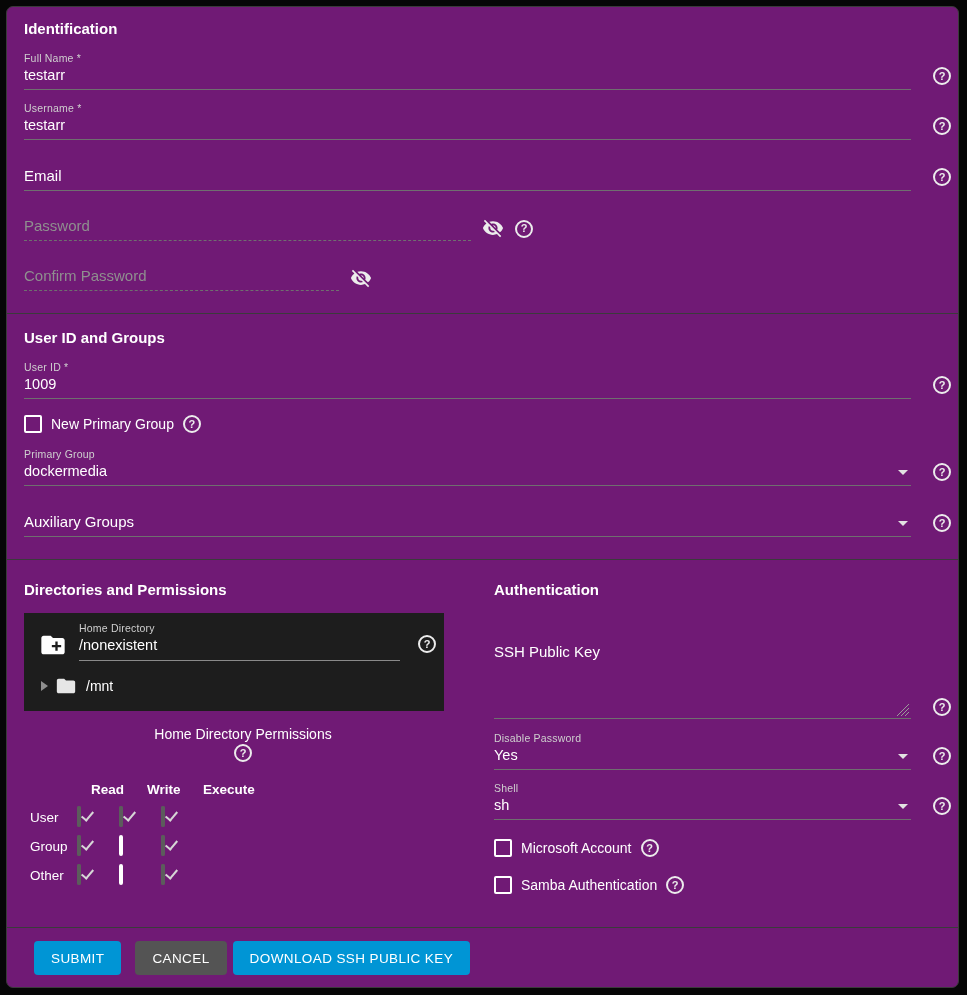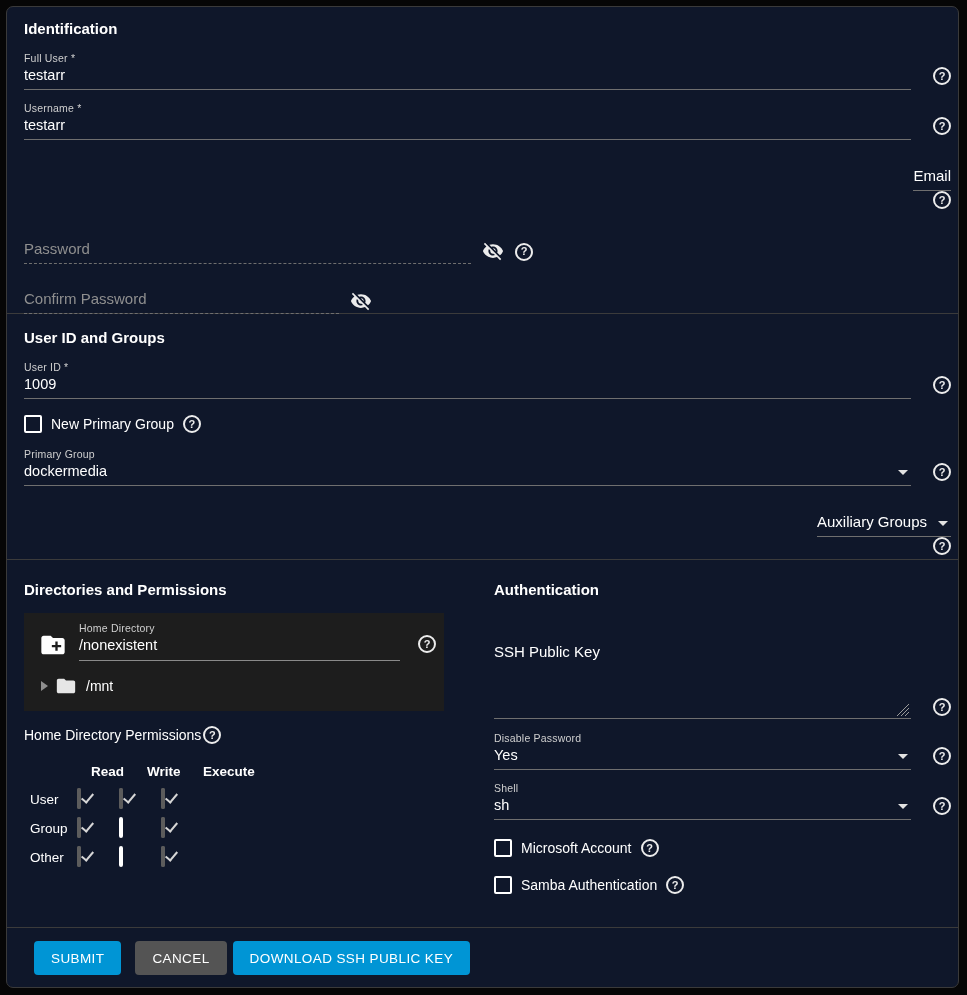--- a/index.html
+++ b/index.html
@@ -1,35 +1,35 @@
 <!DOCTYPE html>
 <html><head>
 <meta charset="utf-8">
 <style>
   html,body{margin:0;padding:0;background:#060606;}
   body{width:967px;height:995px;font-family:"Liberation Sans",sans-serif;-webkit-font-smoothing:antialiased;}
-  .card{position:relative;margin:6px;width:953px;height:982px;background:#0f172a;border:1px solid #3a3a3a;
+  .card{position:relative;margin:6px;width:953px;height:982px;background:#701a75;border:1px solid #3a3a3a;
         border-radius:7px;box-sizing:border-box;overflow:hidden;}
   section{box-sizing:border-box;border-bottom:1px solid #3b3b3b;}
   .sec1{height:307px;padding-top:13px;}
   .sec2{height:246px;padding-top:15px;}
   .sec3{height:368px;padding-top:21px;display:grid;grid-template-columns:438px 1fr;column-gap:32px;
         padding-left:17px;padding-right:6px;}
   .sec3 .col{min-width:0;}
   h2{margin:0 0 15px 17px;font-size:15px;font-weight:bold;color:#fff;}
   .sec3 h2{margin-left:0;}
 
   
   .field-row{display:flex;align-items:flex-end;padding-left:17px;padding-right:7px;margin-top:12px;}
   .sec3 .field-row{padding-left:0;padding-right:1px;}
   .field{flex:1;position:relative;border-bottom:1px solid #6f6f6f;padding-bottom:5px;min-width:0;}
   .f-label{font-size:10.5px;color:#cfcfcf;letter-spacing:.2px;margin-bottom:2px;}
   .f-value{font-size:14.5px;color:#fff;min-height:18px;line-height:18px;}
   .bare-label{font-size:15px;color:#fff;min-height:19px;line-height:19px;}
-  .mt-lg{margin-top:26px;flex-direction:column;}
+  .mt-lg{margin-top:26px;}
   .icon-cell{display:flex;align-items:center;justify-content:flex-end;gap:10px;width:40px;padding-bottom:5px;flex:none;}
 
   .help{width:18px;height:18px;flex:none;border:2px solid #ececec;border-radius:50%;box-sizing:border-box;
         color:#ececec;font-size:11px;font-weight:bold;display:inline-flex;align-items:center;justify-content:center;
         line-height:1;}
   .arrow{position:absolute;right:3px;bottom:10px;width:0;height:0;border-left:5px solid transparent;
          border-right:5px solid transparent;border-top:5px solid #e2e2e2;}
   .field.with-arrow .f-value,.field.with-arrow .bare-label{padding-right:24px;}
 
   
@@ -53,21 +53,21 @@
   .tree-panel{width:420px;background:#1d1d1d;margin-top:0;padding:9px 8px 14px 13px;box-sizing:border-box;}
   .homedir-row{display:flex;align-items:flex-end;gap:10px;}
   .folder-plus{flex:none;margin-bottom:2px;}
   .homedir-field{flex:1;border-bottom:1px solid #8a8a8a;padding-bottom:6px;}
   .homedir-row .icon-cell{width:26px;padding-bottom:8px;}
   .tree-item{display:flex;align-items:center;margin-top:14px;gap:6px;}
   .expander{width:0;height:0;border-top:5px solid transparent;border-bottom:5px solid transparent;
             border-left:7px solid #8f8f8f;margin-left:4px;flex:none;}
   .tree-label{font-size:14px;color:#fff;margin-left:2px;}
 
-  .perm-title-row{display:flex;align-items:center;margin-top:15px;gap:2px;}
+  .perm-title-row{display:flex;align-items:center;margin-top:15px;gap:2px;flex-direction:column;}
   .perm-title{font-size:14px;color:#fff;}
   .perm-head{display:flex;margin-left:53px;margin-top:20px;}
   .perm-head span{width:42px;font-size:13.5px;font-weight:bold;color:#fff;flex:none;padding-left:14px;}
   .perm-row{display:flex;align-items:center;margin-top:11px;}
   .perm-name{width:47px;padding-left:6px;font-size:13.5px;color:#fff;flex:none;}
   .perm-cell{width:42px;flex:none;}
 
   
   .ssh-block{margin-top:30px;position:relative;border-bottom:1px solid #6f6f6f;padding-bottom:0;}
   .ssh-label{font-size:15px;color:#fff;}
@@ -90,21 +90,21 @@
 </head>
 <body>
 
 <div class="card">
 
   <section class="sec1">
     <h2>Identification</h2>
 
     <div class="field-row">
       <div class="field">
-        <div class="f-label">Full User *</div>
+        <div class="f-label">Full Name *</div>
         <div class="f-value">testarr</div>
       </div>
       <div class="icon-cell">
         <span class="help">?</span>
       </div>
     </div>
 
     <div class="field-row">
       <div class="field">
         <div class="f-label">Username *</div>

